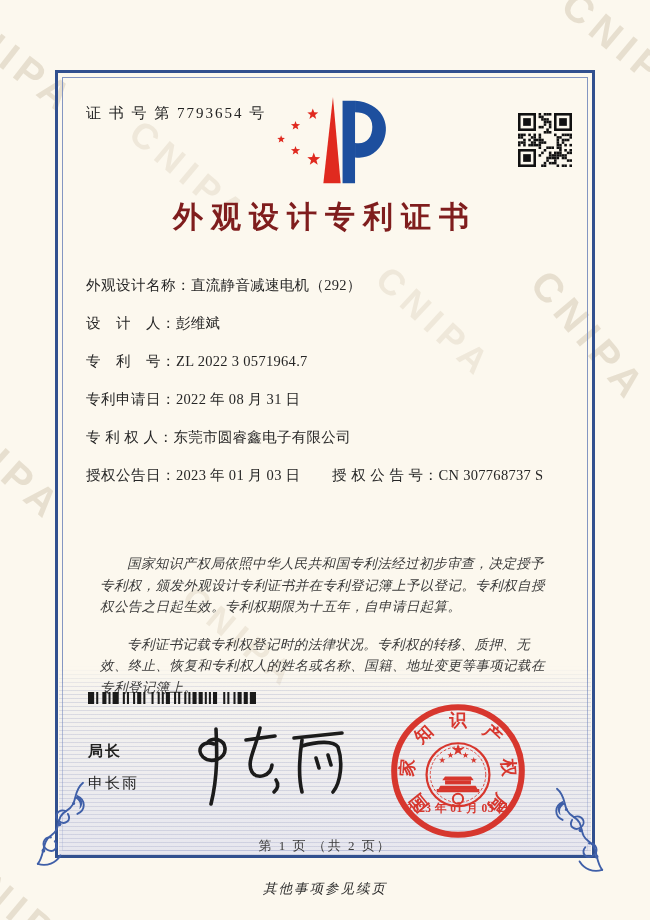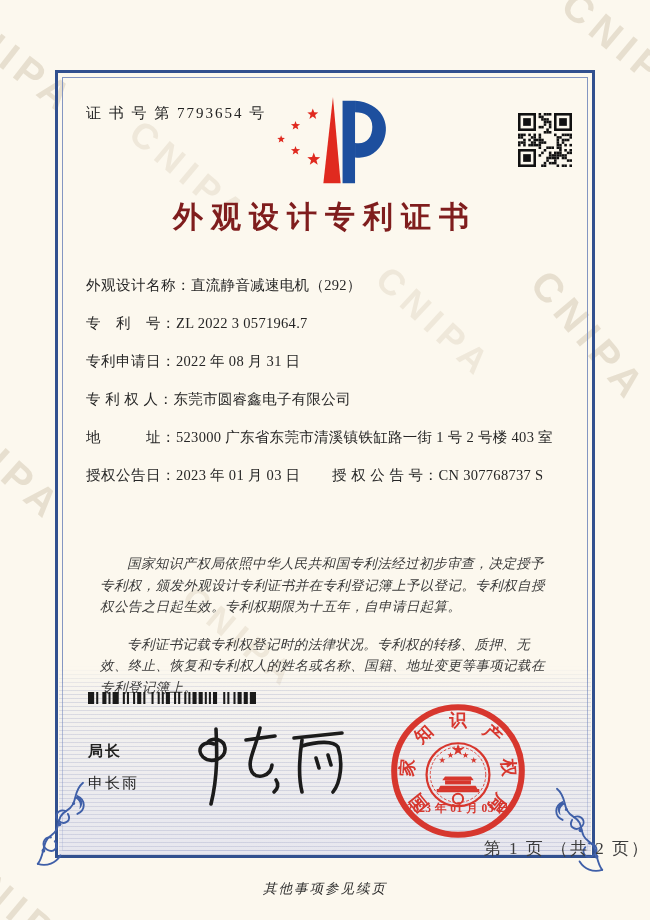--- a/index.html
+++ b/index.html
@@ -48,22 +48,22 @@
   .director { position:absolute; left:88px; top:742px; font-family:"Liberation Sans","DejaVu Sans",sans-serif;
               font-size:15px; color:#222; letter-spacing:2px;font-weight:bold; }
   .director-name { position:absolute; left:88px; top:774px; font-family:"Liberation Sans","DejaVu Sans",sans-serif;
                    font-size:15px; color:#222; letter-spacing:2px; }
   .signature { position:absolute; left:182px; top:724px; width:170px; height:88px; }
   .seal { position:absolute; left:384px; top:697px; width:148px; height:148px; opacity:0.92; }
   .seal text { font-family:"Liberation Serif","DejaVu Serif",serif; }
   .flourish { position:absolute; width:66px; height:102px; }
   .flourish.bl { left:34px; top:778px; }
   .flourish.br { left:540px; top:784px; transform:scaleX(-1); }
-  .page-info { position:absolute; left:0; top:837px; width:100%; text-align:right;
-               font-size:17px; letter-spacing:2px; color:#3c3c3c; }
+  .page-info { position:absolute; left:0; top:837px; width:100%; text-align:center;
+               font-size:13px; letter-spacing:2px; color:#3c3c3c; }
   .continuation { position:absolute; left:0; top:880px; width:100%; text-align:center;
                   font-size:13.5px; font-style:italic; letter-spacing:2px; color:#2e2e2e; }
 </style>
 </head>
 <body>
 
 <div class="page">
 
   <span class="wm" style="left:-38px; top:-8px;  transform:rotate(38deg);">CNIPA</span>
   <span class="wm" style="left:582px; top:-18px; transform:rotate(40deg);">CNIPA</span>
@@ -255,34 +255,34 @@
   </svg>
 
   <div class="title">外观设计专利证书</div>
 
   <div class="fields">
     <div class="frow">
       <span class="lbl">外观设计名称：</span>
       <span class="val">直流静音减速电机（292）</span>
     </div>
     <div class="frow">
+      <span class="lbl">设　计　人：</span>
+      <span class="val">彭维斌</span>
+    </div>
+    <div class="frow">
       <span class="lbl">专　利　号：</span>
       <span class="val">ZL 2022 3 0571964.7</span>
     </div>
     <div class="frow">
       <span class="lbl">专利申请日：</span>
       <span class="val">2022 年 08 月 31 日</span>
     </div>
     <div class="frow">
       <span class="lbl">专 利 权 人：</span>
       <span class="val">东莞市圆睿鑫电子有限公司</span>
-    </div>
-    <div class="frow">
-      <span class="lbl">地　　　址：</span>
-      <span class="val">523000 广东省东莞市清溪镇铁缸路一街 1 号 2 号楼 403 室</span>
     </div>
     <div class="frow">
       <span class="lbl">授权公告日：</span>
       <span class="val">2023 年 01 月 03 日</span>
       <span class="grant-no-pair">
         <span class="lbl">授 权 公 告 号：</span>
         <span class="val">CN 307768737 S</span>
       </span>
     </div>
   </div>

